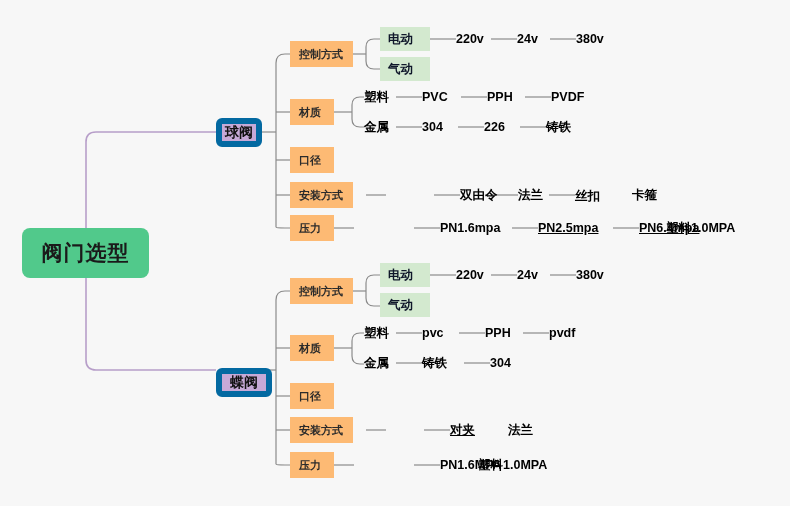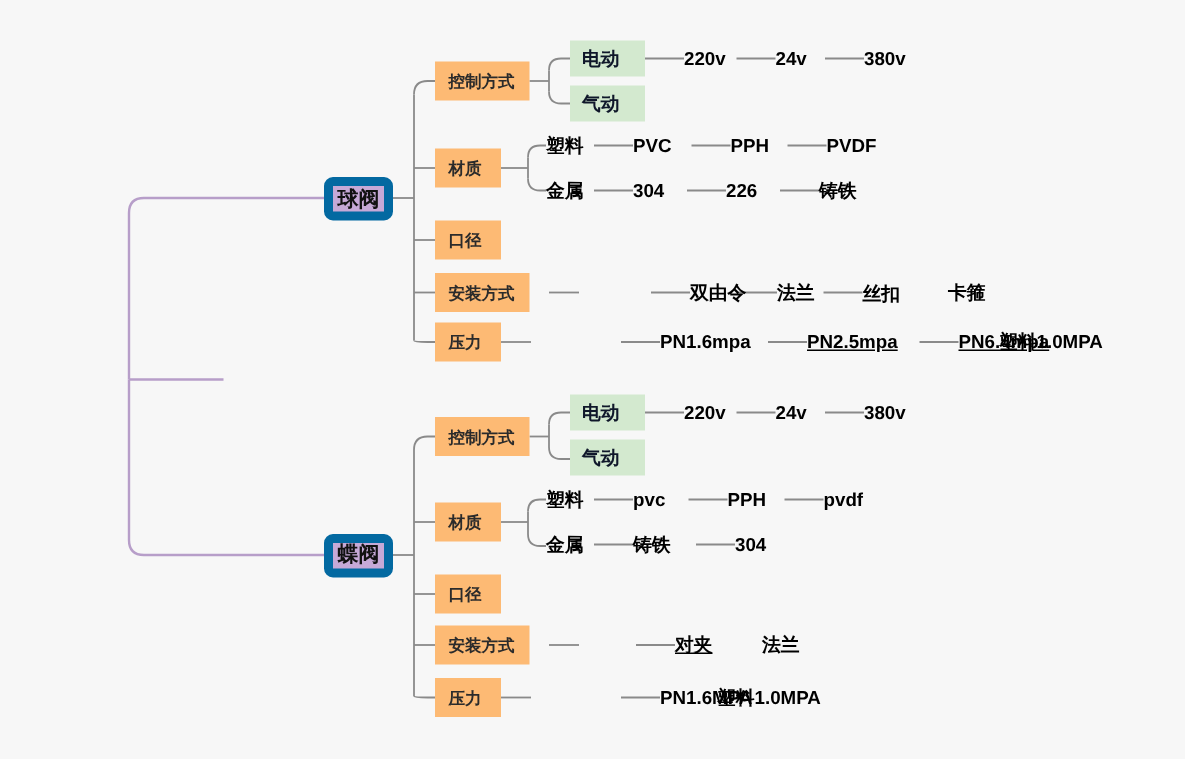--- a/index.html
+++ b/index.html
@@ -175,20 +175,23 @@
       <path d="M 523 333 L 549 333"></path>
 
       <path d="M 396 363 L 422 363"></path>
       <path d="M 464 363 L 490 363"></path>
 
       <path d="M 424 430 L 450 430"></path>
       <path d="M 414 465 L 440 465"></path>
     </g>
   </svg>
 
+  <div class="node node-root" style="left:22px; top:228px; width:127px; height:50px;">
+    <span>阀门选型</span>
+  </div>
 
   <div class="node node-branch" style="left:216px; top:118px; width:46px; height:29px;">
     <span>球阀</span>
   </div>
 
   <div class="node node-cat" style="left:290px; top:41px; width:63px; height:26px;">
     <span>控制方式</span>
   </div>
   <div class="node node-sub" style="left:380px; top:27px; width:50px; height:24px;">
     <span>电动</span>
@@ -263,21 +266,21 @@
   <div class="node node-leaf" style="left:538px; top:218px; width:70px; height:20px;text-decoration:underline;">
     <span>PN2.5mpa</span>
   </div>
   <div class="node node-leaf" style="left:639px; top:218px; width:70px; height:20px;text-decoration:underline;">
     <span>PN6.4mpa</span>
   </div>
   <div class="node node-leaf" style="left:666px; top:218px; width:92px; height:20px;">
     <span>塑料1.0MPA</span>
   </div>
 
-  <div class="node node-branch" style="left:216px; top:356px; width:46px; height:29px;align-items:flex-end;">
+  <div class="node node-branch" style="left:216px; top:368px; width:56px; height:29px;">
     <span>蝶阀</span>
   </div>
 
   <div class="node node-cat" style="left:290px; top:278px; width:63px; height:26px;">
     <span>控制方式</span>
   </div>
   <div class="node node-sub" style="left:380px; top:263px; width:50px; height:24px;">
     <span>电动</span>
   </div>
   <div class="node node-leaf" style="left:456px; top:265px; width:40px; height:20px;">

